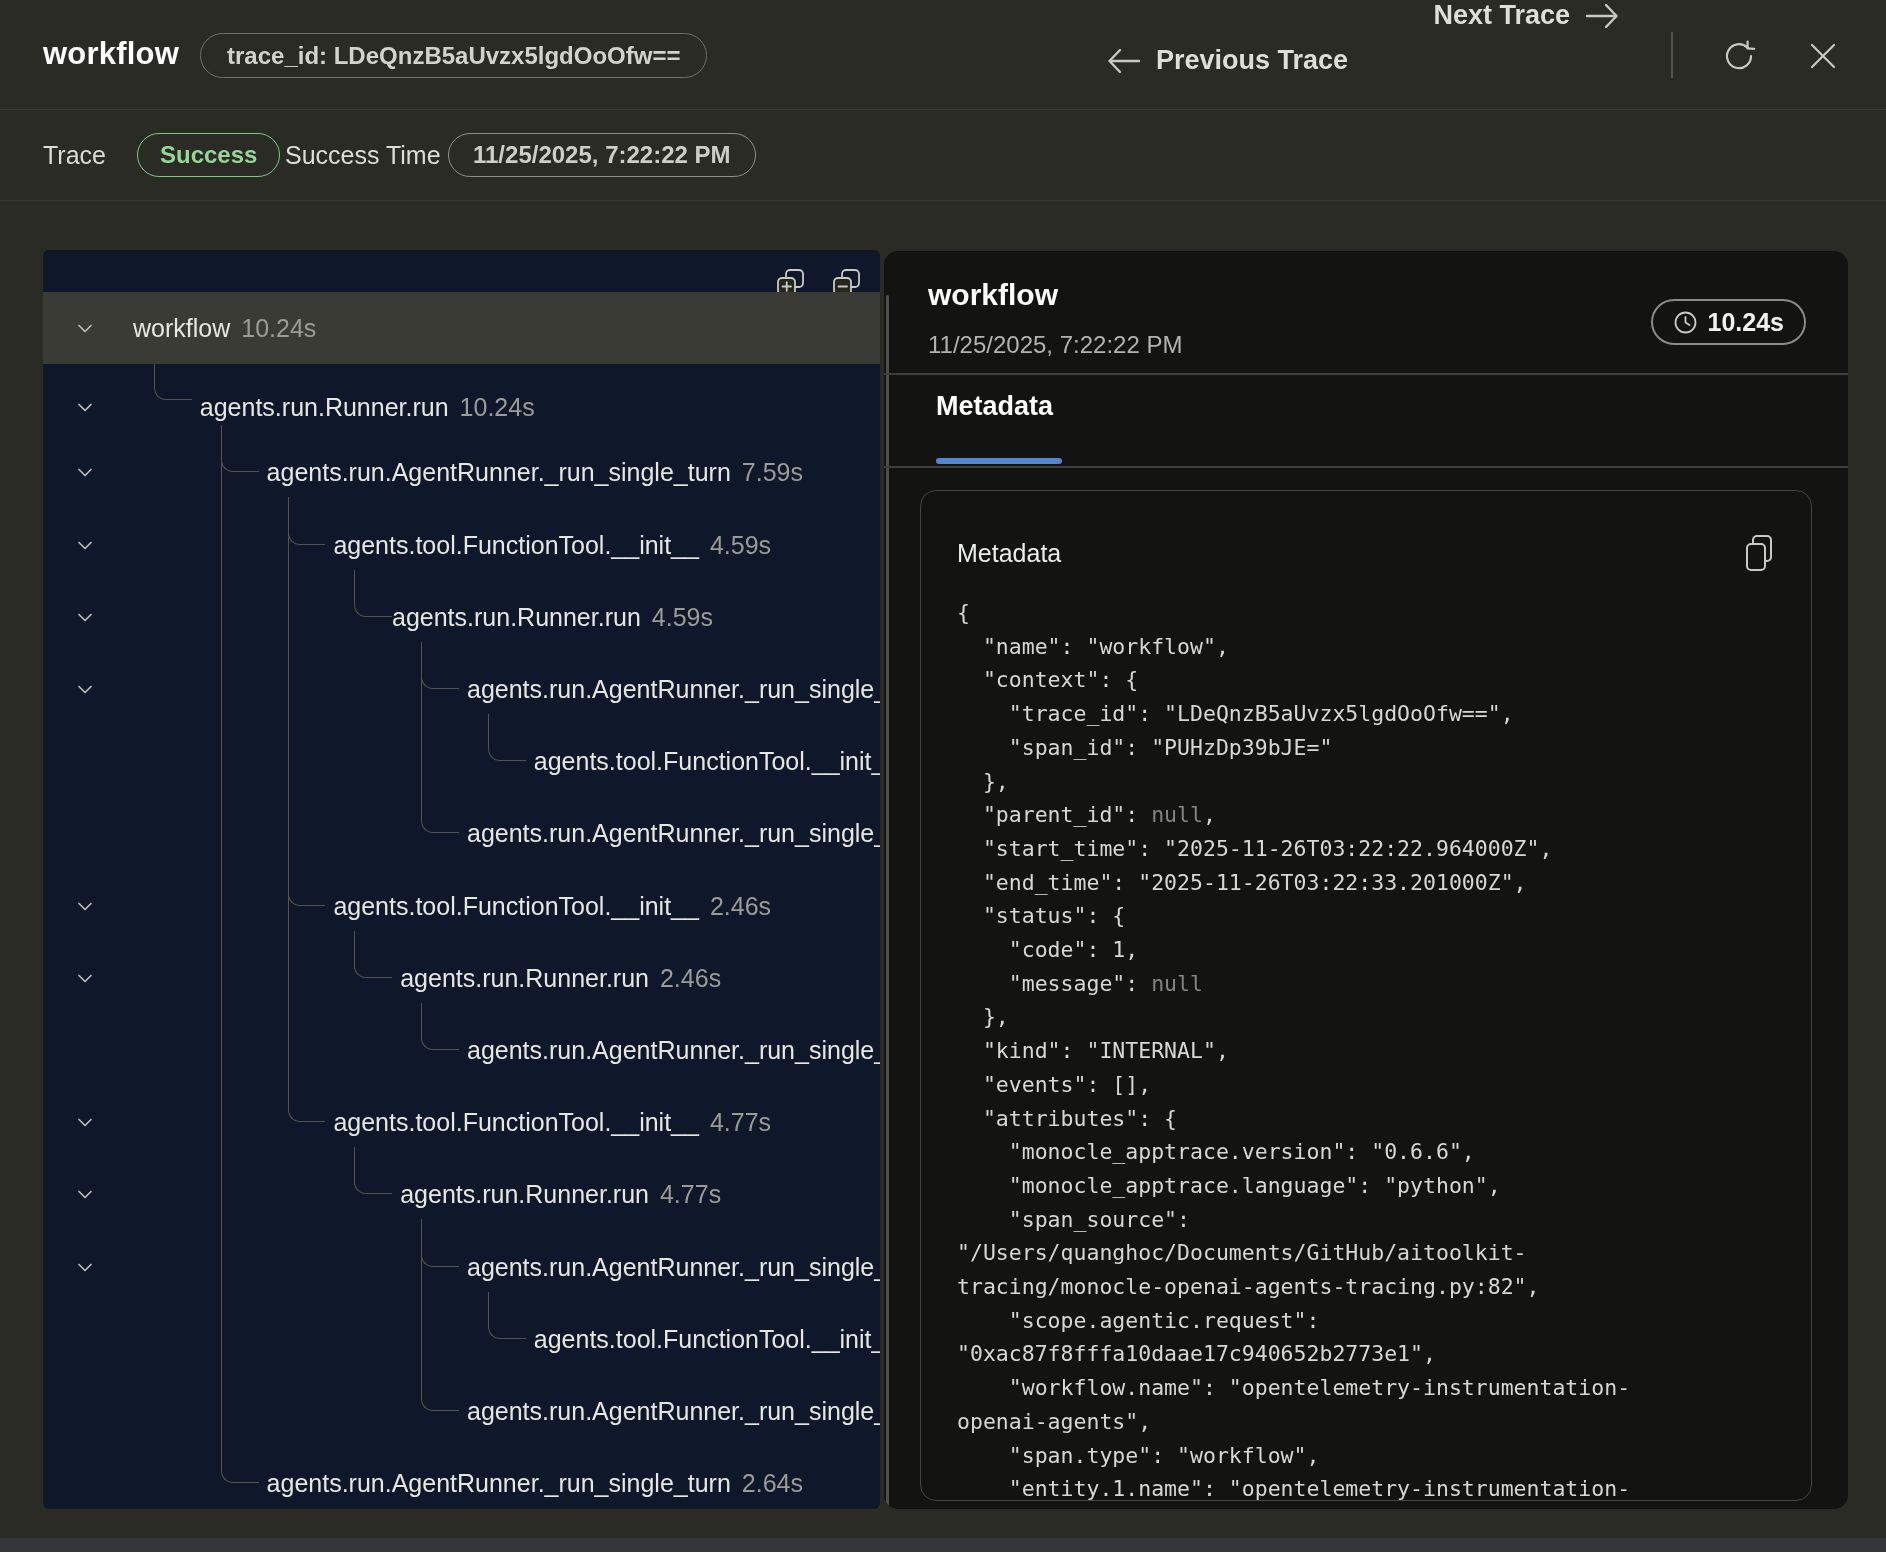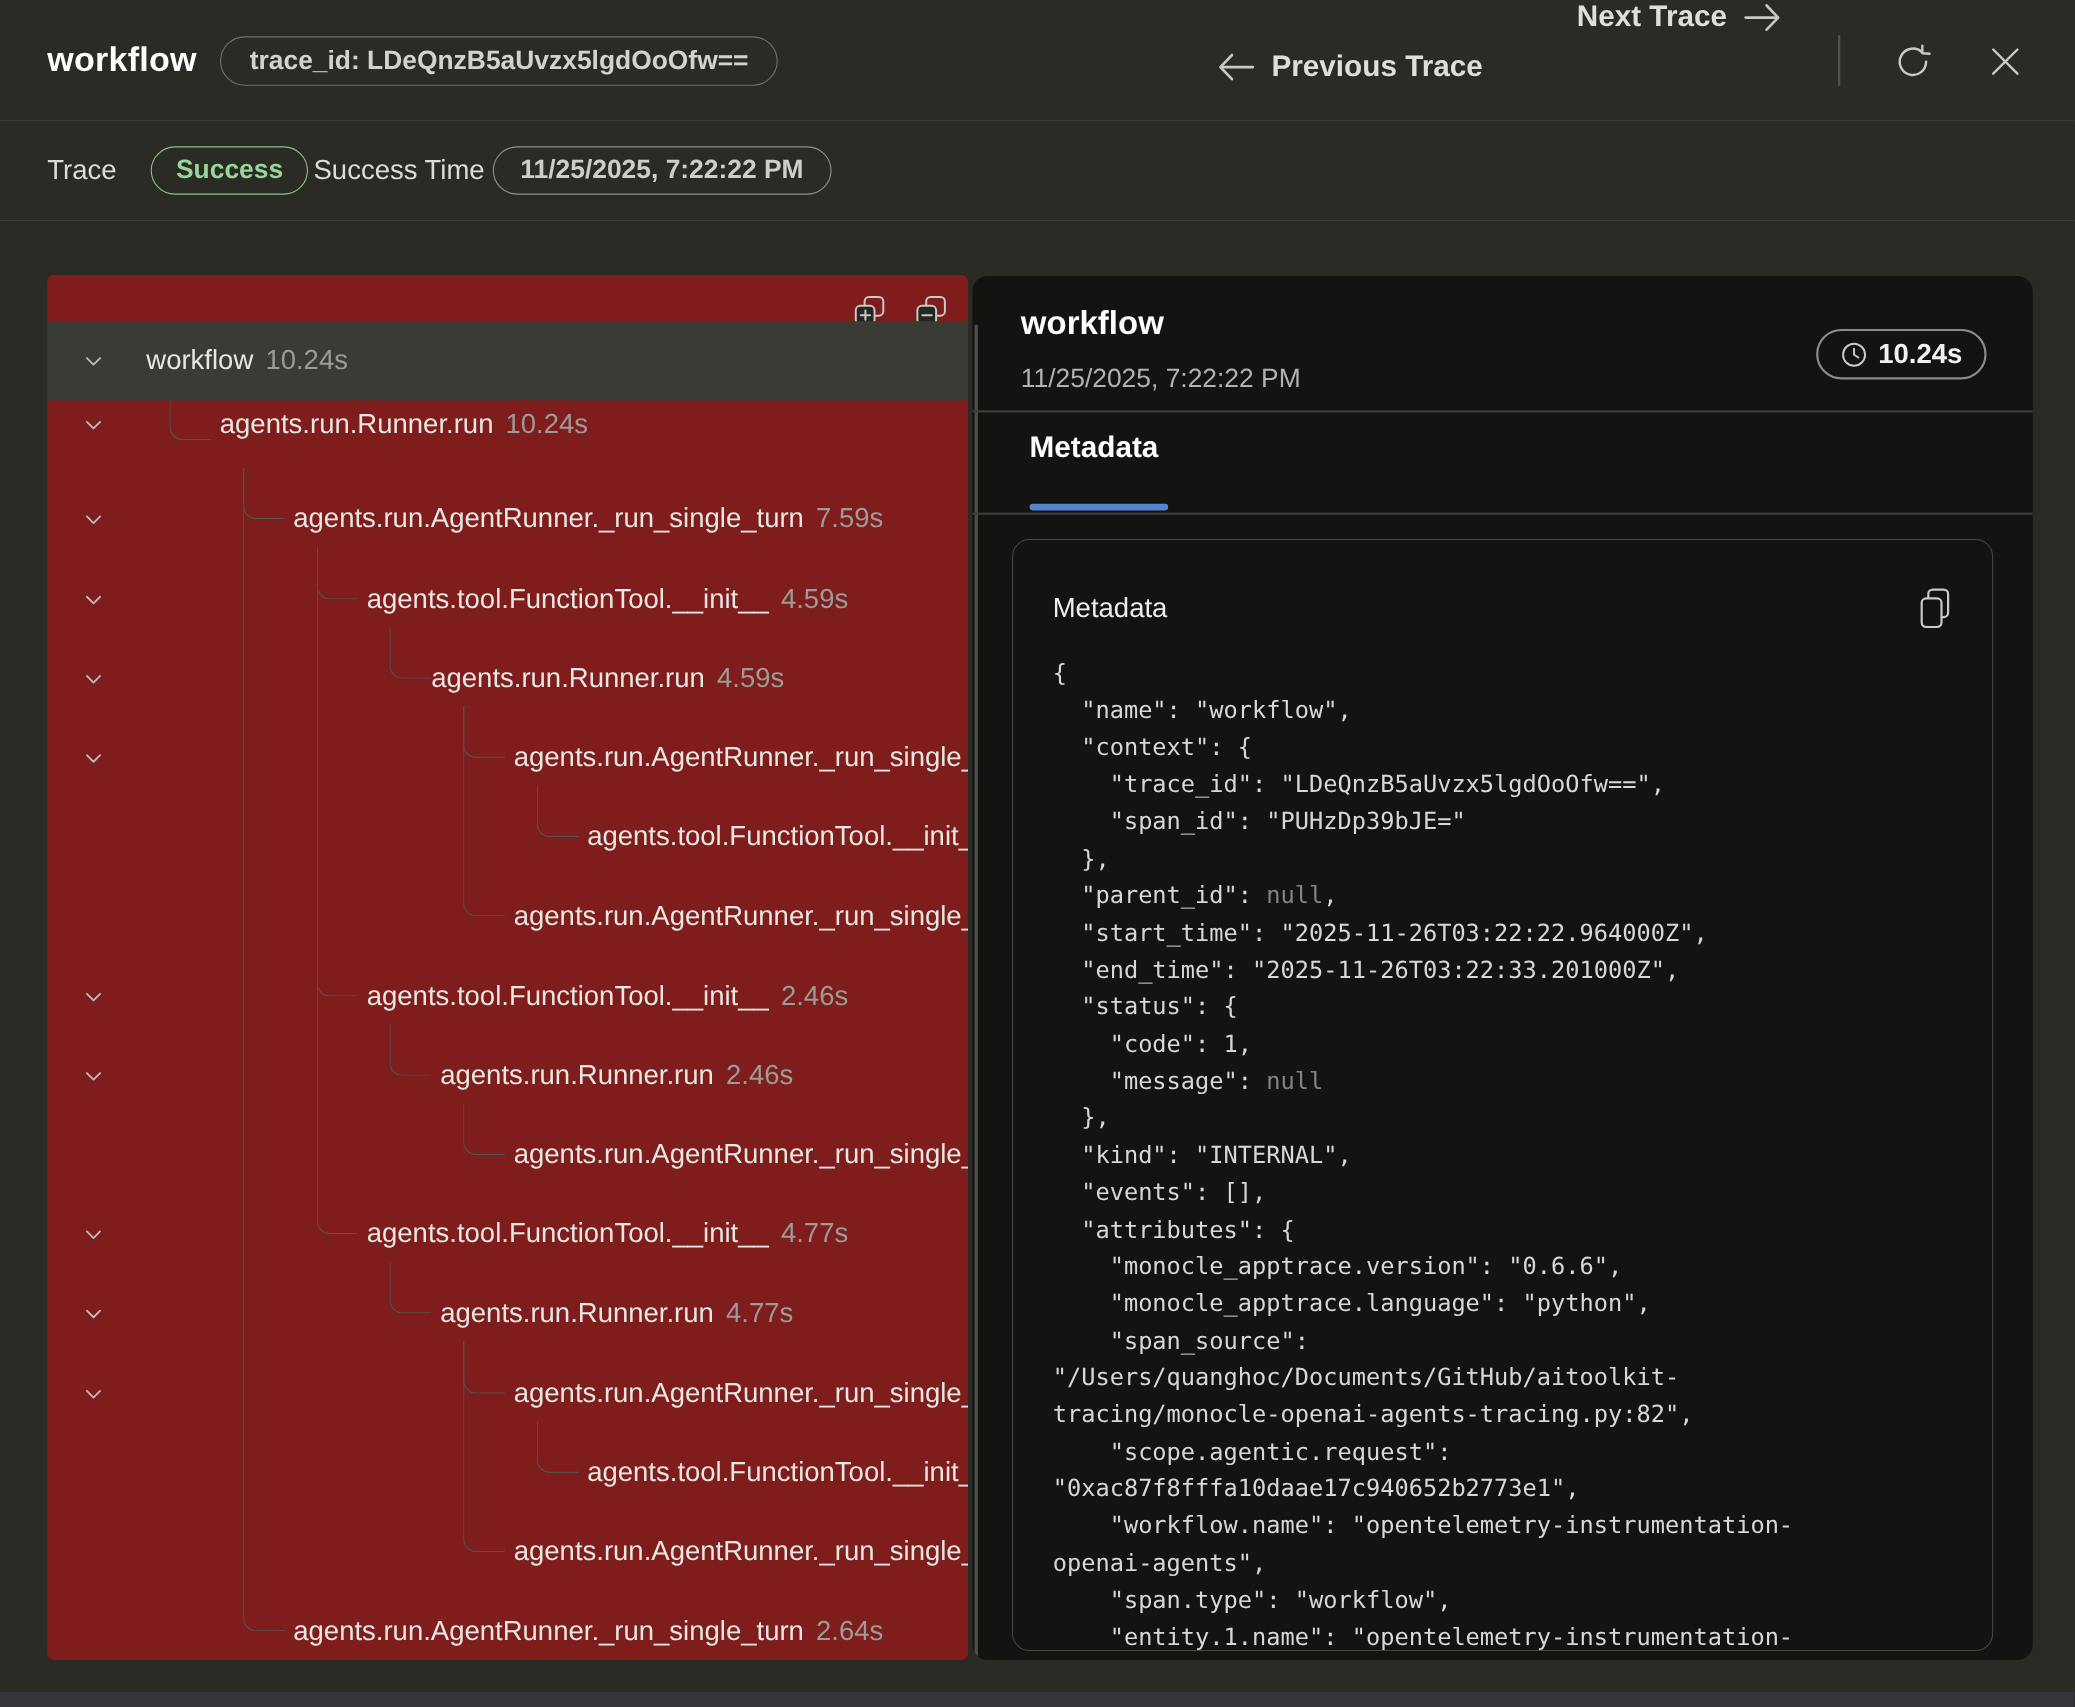--- a/index.html
+++ b/index.html
@@ -39,21 +39,21 @@
               font-size:25px; color:#dcddd8; }
   .sb-status-label { left:43px; }
   .sb-started-label { left:285px; }
   .success-pill { position:absolute; left:137px; top:23px; height:44px; padding:0 22px;
                   border:1.5px solid #82c485; font-size:24px; font-weight:700; }
   .time-pill { position:absolute; left:448px; top:23px; height:44px; padding:0 24px;
                border:1.5px solid #8e8f8b; color:#cdcec9; font-size:24px; font-weight:600; }
 
   
   .tree-panel { position:absolute; left:43px; top:250px; width:837px; height:1259px;
-                background:#7f1d1d; border-radius:6px; overflow:hidden; }
+                background:#0f172a; border-radius:6px; overflow:hidden; }
   .tree-tool { position:absolute; top:16px; width:34px; height:34px; }
   .tool-expand { right:72px; }
   .tool-collapse { right:16px; }
   .tree-rows { position:absolute; inset:0; }
   .tree-elbow { position:absolute; border-left:1.5px solid #53544d;
                 border-bottom:1.5px solid #53544d; border-bottom-left-radius:12px; }
   .tree-row { position:absolute; left:0; width:100%; height:72px; cursor:pointer; }
   .tree-row.selected { background:#3a3b35; }
   .tree-chevron { position:absolute; left:30px; top:50%; transform:translateY(-50%);
                   width:24px; height:24px; cursor:pointer; }
@@ -178,21 +178,21 @@
         <div class="tree-elbow" style="left:378.2px;top:969.4000000000001px;width:37.80000000000001px;height:47.19999999999993px"></div>
         <div class="tree-elbow" style="left:445px;top:1041.6px;width:37.799999999999955px;height:47.20000000000027px"></div>
         <div class="tree-elbow" style="left:378.2px;top:969.4000000000001px;width:37.80000000000001px;height:191.5999999999999px"></div>
         <div class="tree-elbow" style="left:177.8px;top:175.2px;width:37.79999999999998px;height:1058px"></div>
         <div class="tree-row selected" style="top:42px">
           <svg class="tree-chevron stroke-icon" viewBox="0 0 24 24" stroke-width="1.7" style="stroke:#bcbdb8">
         <path d="M6 9.5 L12 15.5 L18 9.5"></path>
           </svg>
       <span class="tree-label" style="left:90px">workflow<span class="tree-dur">10.24s</span></span>
         </div>
-        <div class="tree-row" style="top:100px">
+        <div class="tree-row" style="top:121px">
           <svg class="tree-chevron stroke-icon" viewBox="0 0 24 24" stroke-width="1.7" style="stroke:#bcbdb8">
         <path d="M6 9.5 L12 15.5 L18 9.5"></path>
           </svg>
       <span class="tree-label" style="left:156.8px">agents.run.Runner.run<span class="tree-dur">10.24s</span></span>
         </div>
         <div class="tree-row" style="top:186.4px">
           <svg class="tree-chevron stroke-icon" viewBox="0 0 24 24" stroke-width="1.7" style="stroke:#bcbdb8">
         <path d="M6 9.5 L12 15.5 L18 9.5"></path>
           </svg>
       <span class="tree-label" style="left:223.6px">agents.run.AgentRunner._run_single_turn<span class="tree-dur">7.59s</span></span>

